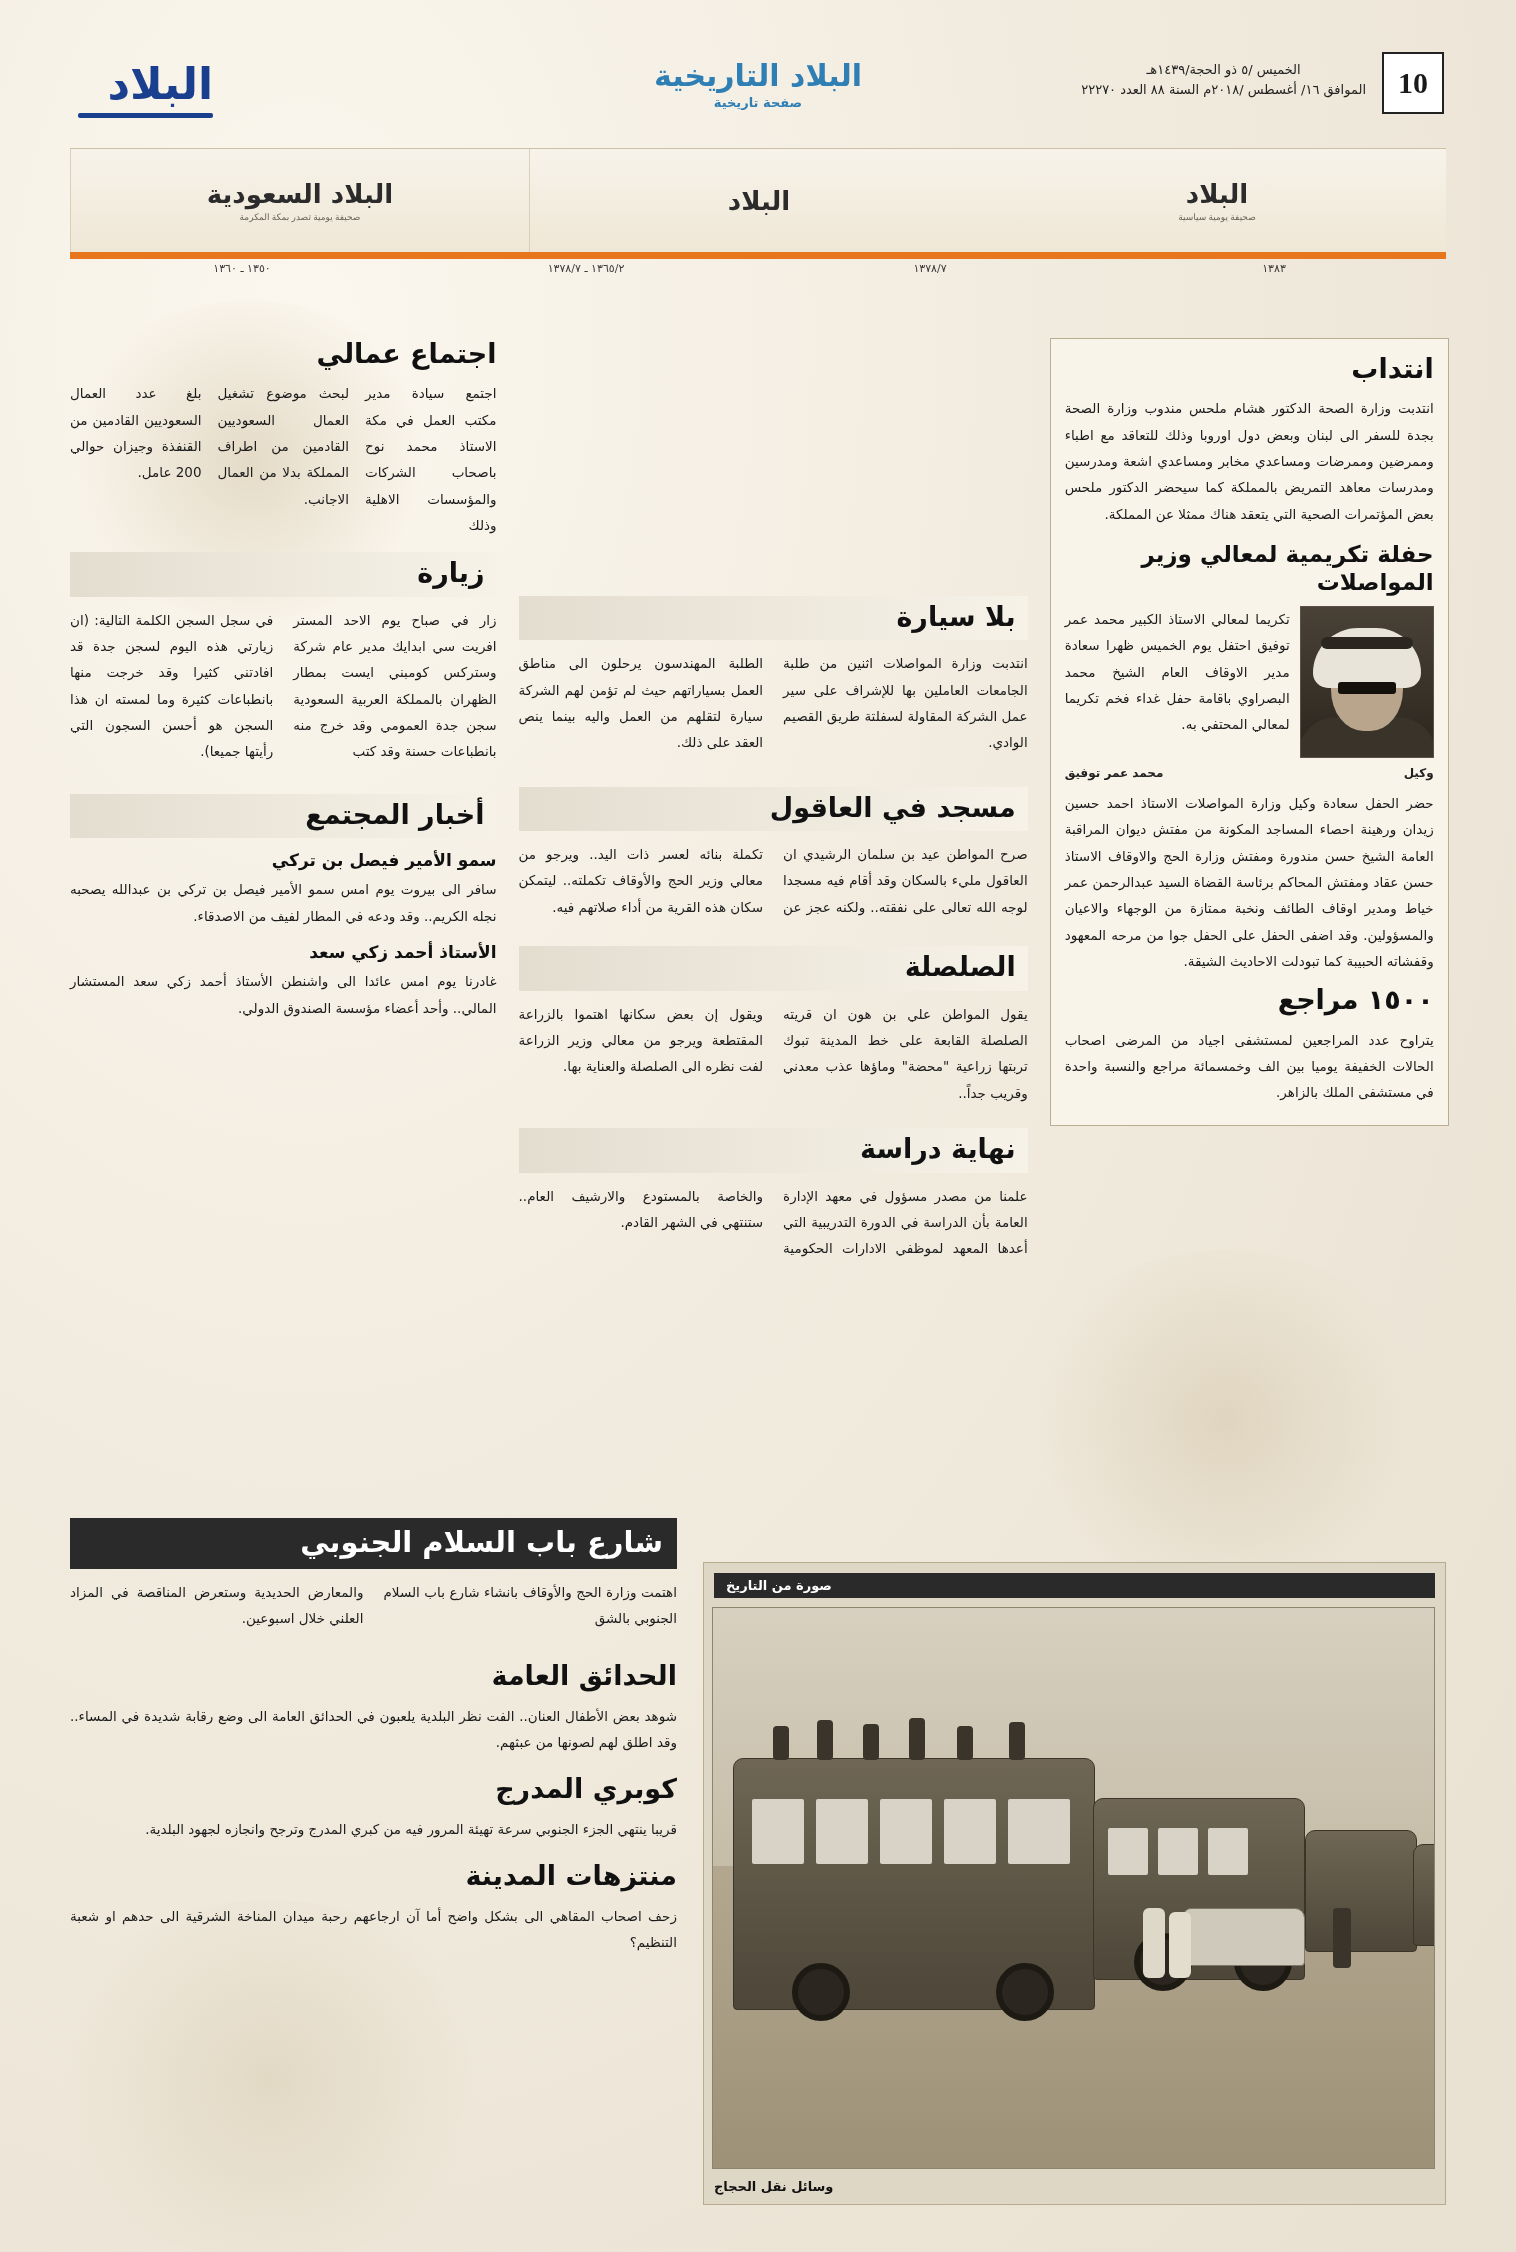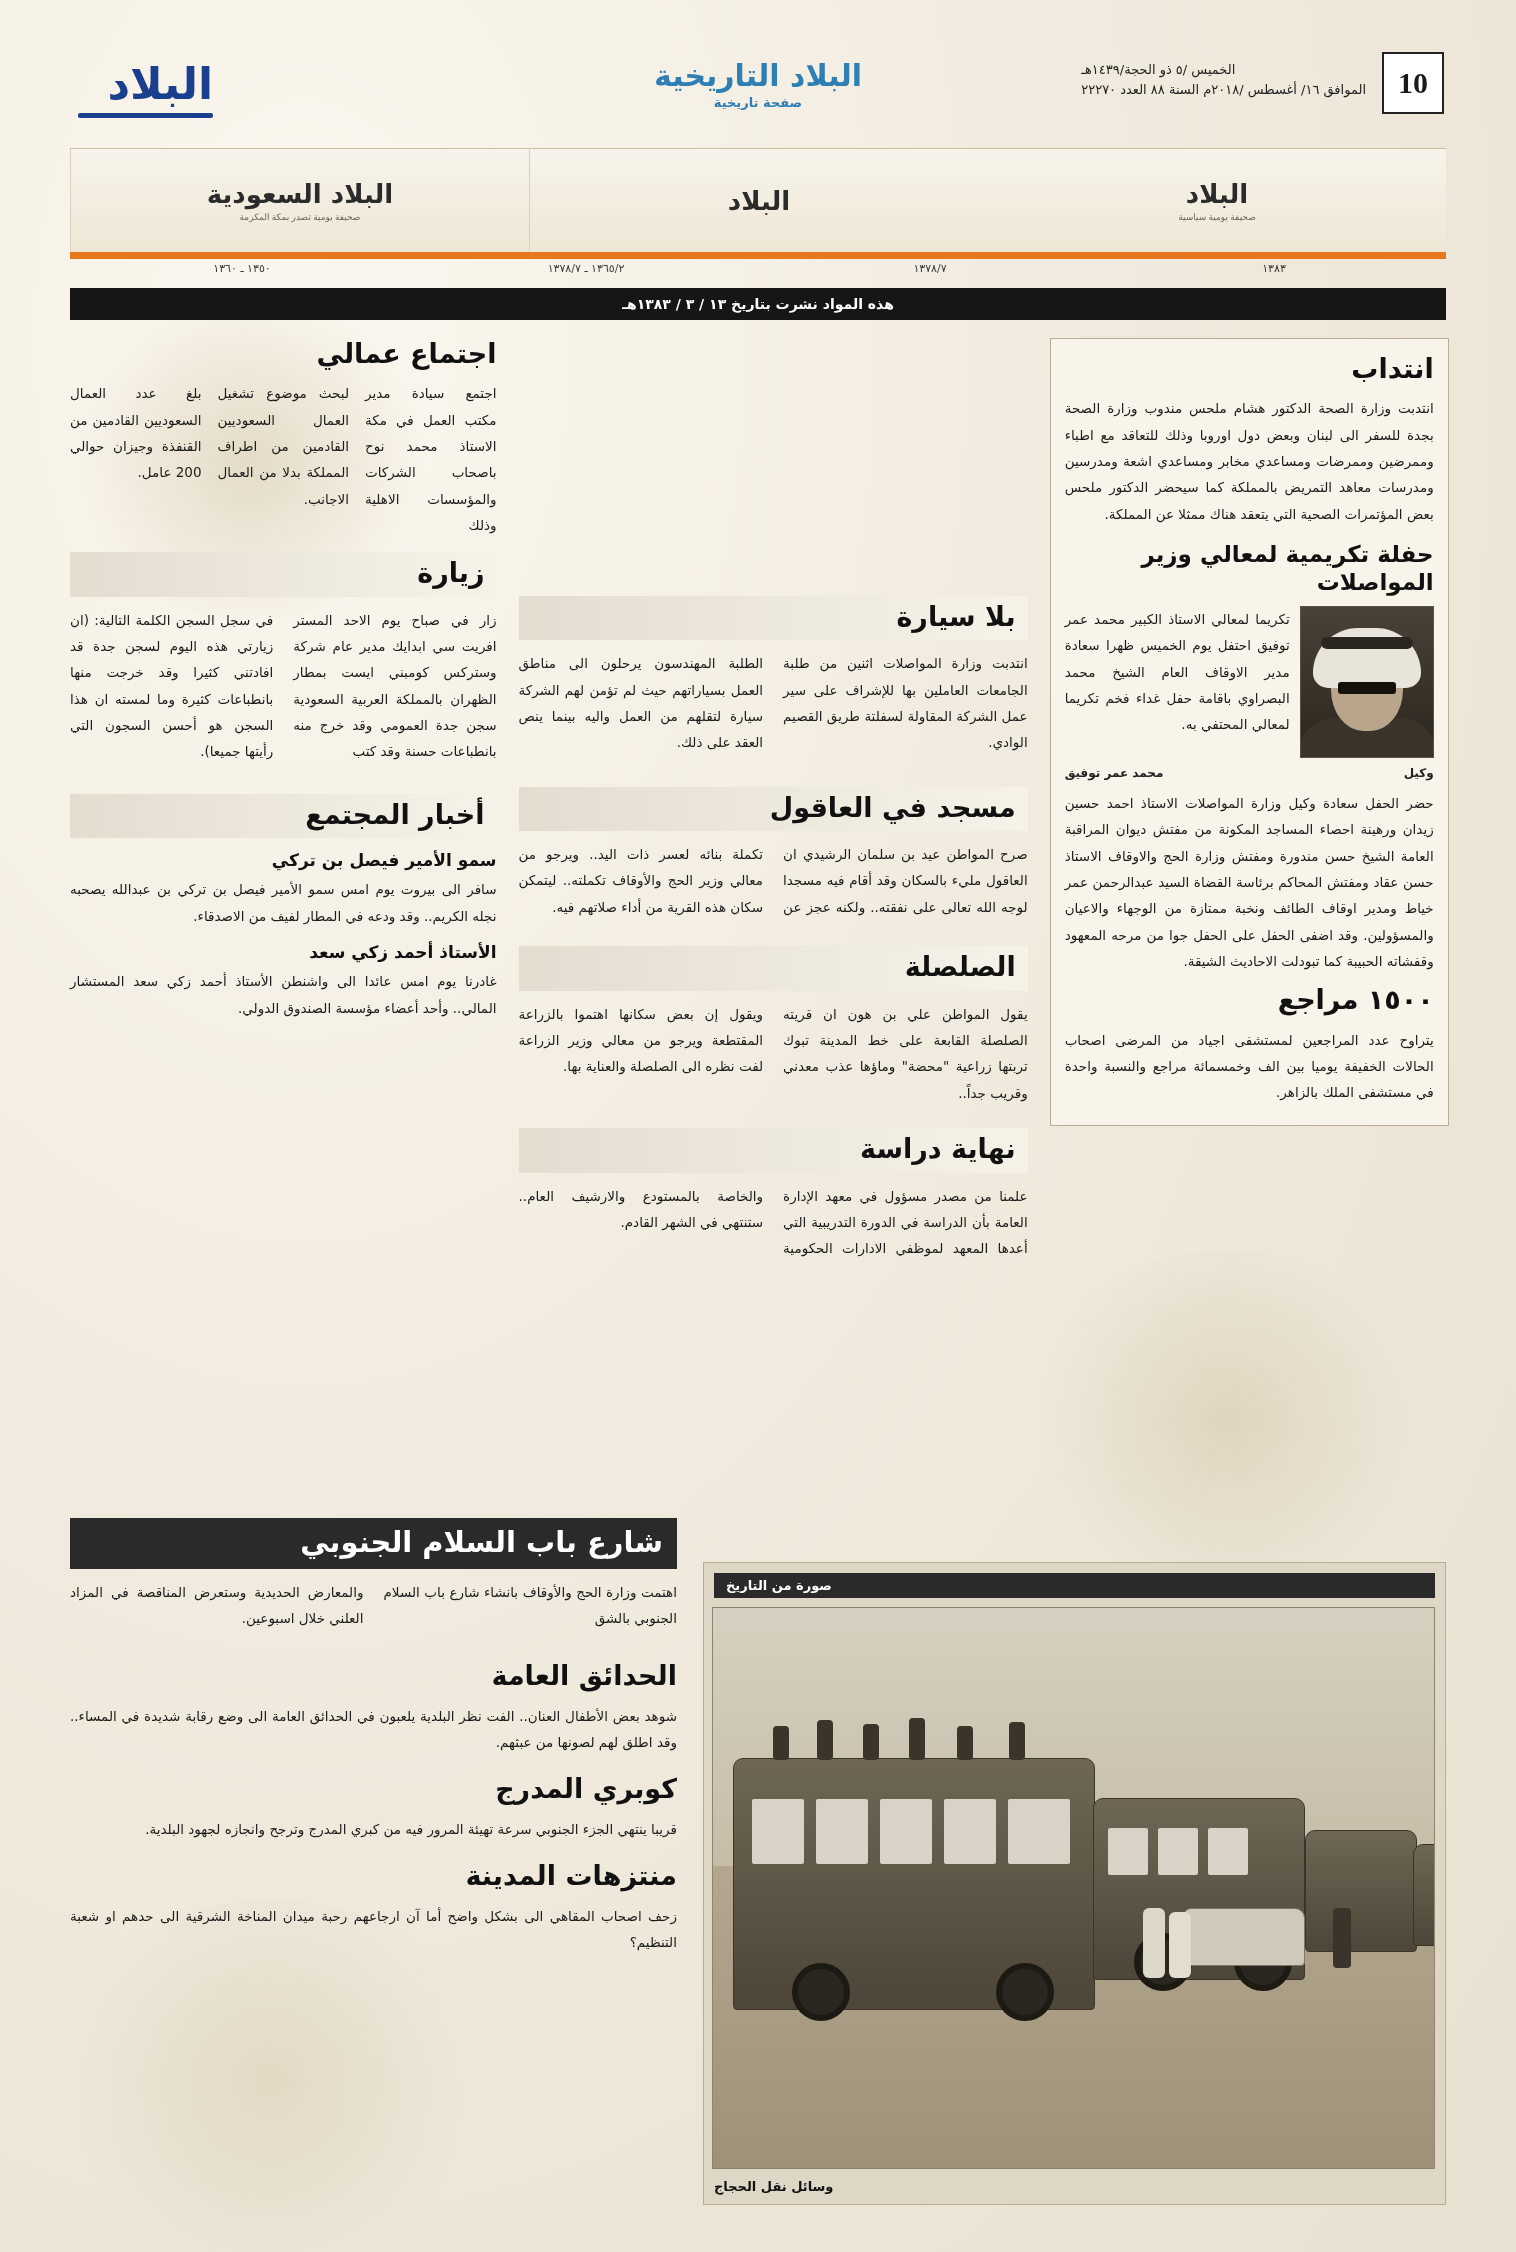--- a/index.html
+++ b/index.html
@@ -34,21 +34,21 @@
   .logo-ar .underline{
     display:block;width:135px;height:5px;background:#1b3f8f;margin-top:4px;border-radius:2px;
   }
   .center-brand{
     position:absolute;left:0;right:0;top:58px;text-align:center;
     font-family:"DejaVu Sans", sans-serif;
     color:#2f7fb5;font-size:30px;font-weight:bold;
   }
   .center-brand .sub{display:block;font-size:13px;color:#2f7fb5;margin-top:2px;letter-spacing:1px;}
   .dateline{
-    position:absolute;right:150px;top:60px;text-align:left;direction:rtl;
+    position:absolute;right:150px;top:60px;text-align:center;direction:rtl;
     font-size:13px;line-height:1.55;color:#222;font-family:"DejaVu Sans", sans-serif;
   }
   .pagenum{
     position:absolute;right:72px;top:52px;width:58px;height:58px;
     border:2px solid #222;display:flex;align-items:center;justify-content:center;
     font-size:30px;font-weight:bold;font-family:"Liberation Serif",serif;background:#fff;
   }
   .banner{
     position:absolute;left:70px;right:70px;top:148px;height:104px;
     background:linear-gradient(#f7f3ea,#efe7d6);
@@ -243,21 +243,20 @@
 
     <div class="orange-rule"></div>
 
     <div class="banner-years">
       <span>١٣٥٠ ـ ١٣٦٠</span>
       <span>١٣٦٥/٢ ـ ١٣٧٨/٧</span>
       <span>١٣٧٨/٧</span>
       <span>١٣٨٣</span>
     </div>
 
-    <div class="blackbar">هذه المواد نشرت بتاريخ ١٣ / ٣ / ١٣٨٣هـ</div>
   </div>
 
   <div class="content">
     <div class="cols">
 
       <div class="col col-right">
 
         <div>
           <h2 class="head">اجتماع عمالي</h2>
           <div class="three">

